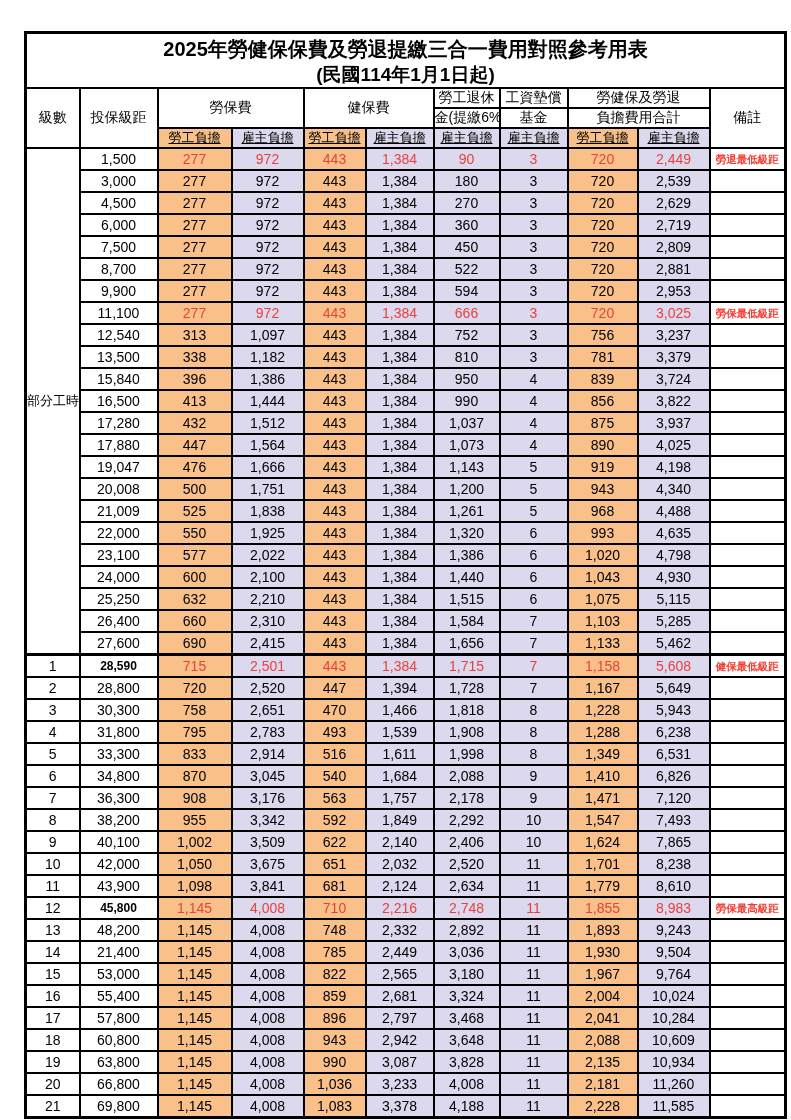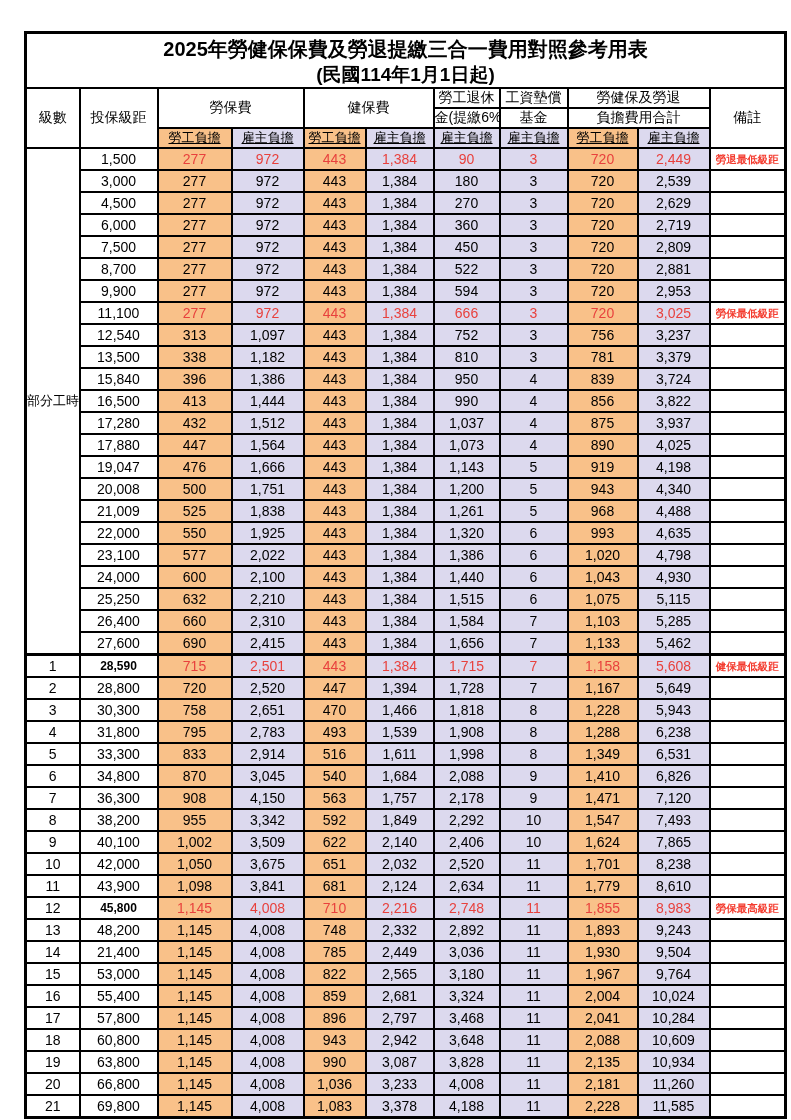--- a/index.html
+++ b/index.html
@@ -427,21 +427,21 @@
         <td class="bg-l val">2,088</td>
         <td class="bg-l val">9</td>
         <td class="bg-o val">1,410</td>
         <td class="bg-l val">6,826</td>
         <td class="remark-cell"></td>
       </tr>
       <tr>
         <td class="level-cell">7</td>
         <td class="bracket-cell">36,300</td>
         <td class="bg-o val">908</td>
-        <td class="bg-l val">4,150</td>
+        <td class="bg-l val">3,176</td>
         <td class="bg-o val">563</td>
         <td class="bg-l val">1,757</td>
         <td class="bg-l val">2,178</td>
         <td class="bg-l val">9</td>
         <td class="bg-o val">1,471</td>
         <td class="bg-l val">7,120</td>
         <td class="remark-cell"></td>
       </tr>
       <tr>
         <td class="level-cell">8</td>

